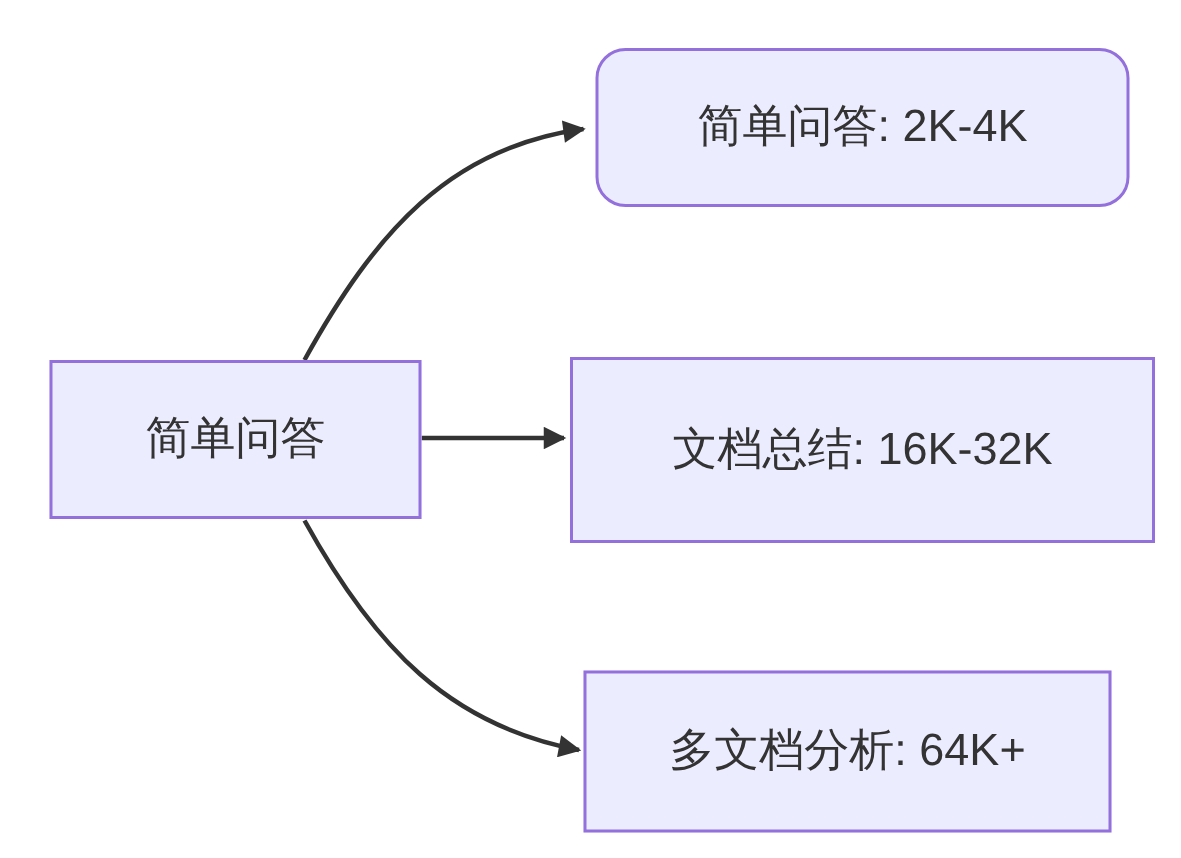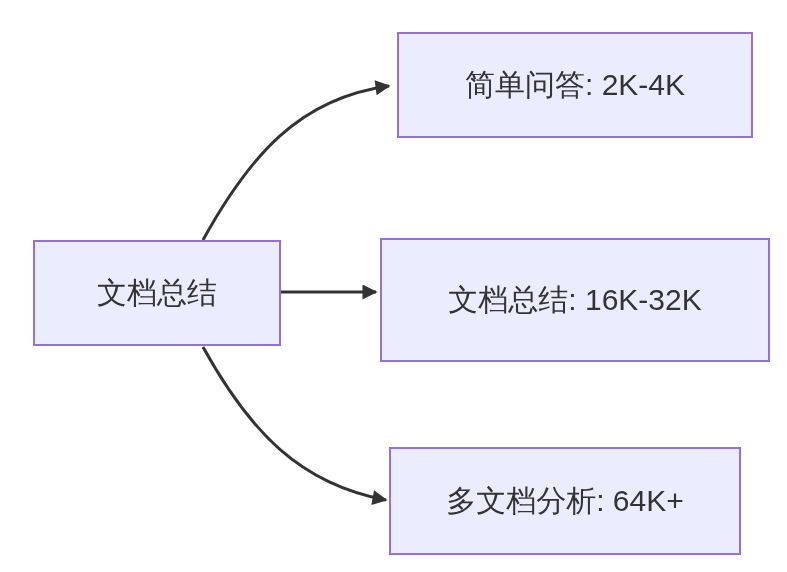--- a/index.html
+++ b/index.html
@@ -39,42 +39,42 @@
     border:2.5px solid var(--node-border);
     color:var(--text);
     display:flex;
     align-items:center;
     justify-content:center;
     font-size:30px;
     line-height:1.2;
     white-space:nowrap;
   }
   .node-root  {left:33px;  top:240px; width:248px; height:106px;}
-  .node-b0    {left:397px; top:32px;  width:356px; height:106px;}
+  .node-b0    {left:397px; top:32px;  width:356px; height:106px;border-radius:20px;}
   .node-b1    {left:380px; top:238px; width:390px; height:124px;}
   .node-b2    {left:389px; top:447px; width:352px; height:108px;}
 </style>
 </head>
 <body>
 
 <div class="canvas">
 
   <svg class="edges" width="787" height="572" viewBox="0 0 787 572" aria-hidden="true">
     <defs>
       <marker id="arrow" viewBox="0 0 10 10" refX="9" refY="5" markerWidth="6" markerHeight="5" orient="auto" markerUnits="strokeWidth">
         <path class="arrow-head" d="M0,0 L10,5 L0,10 Z"></path>
       </marker>
     </defs>
     <path class="edge" d="M203,240 C250,155 300,98 389,86" marker-end="url(#arrow)"></path>
     <path class="edge" d="M281,292 L376,292" marker-end="url(#arrow)"></path>
     <path class="edge" d="M203,347 C250,432 300,484 386,500" marker-end="url(#arrow)"></path>
   </svg>
 
   <div class="node node-root">
-    <span>文档总结</span>
+    <span>简单问答</span>
   </div>
 
   <div class="node node-b0">
     <span>简单问答: 2K-4K</span>
   </div>
 
   <div class="node node-b1">
     <span>文档总结: 16K-32K</span>
   </div>
 

